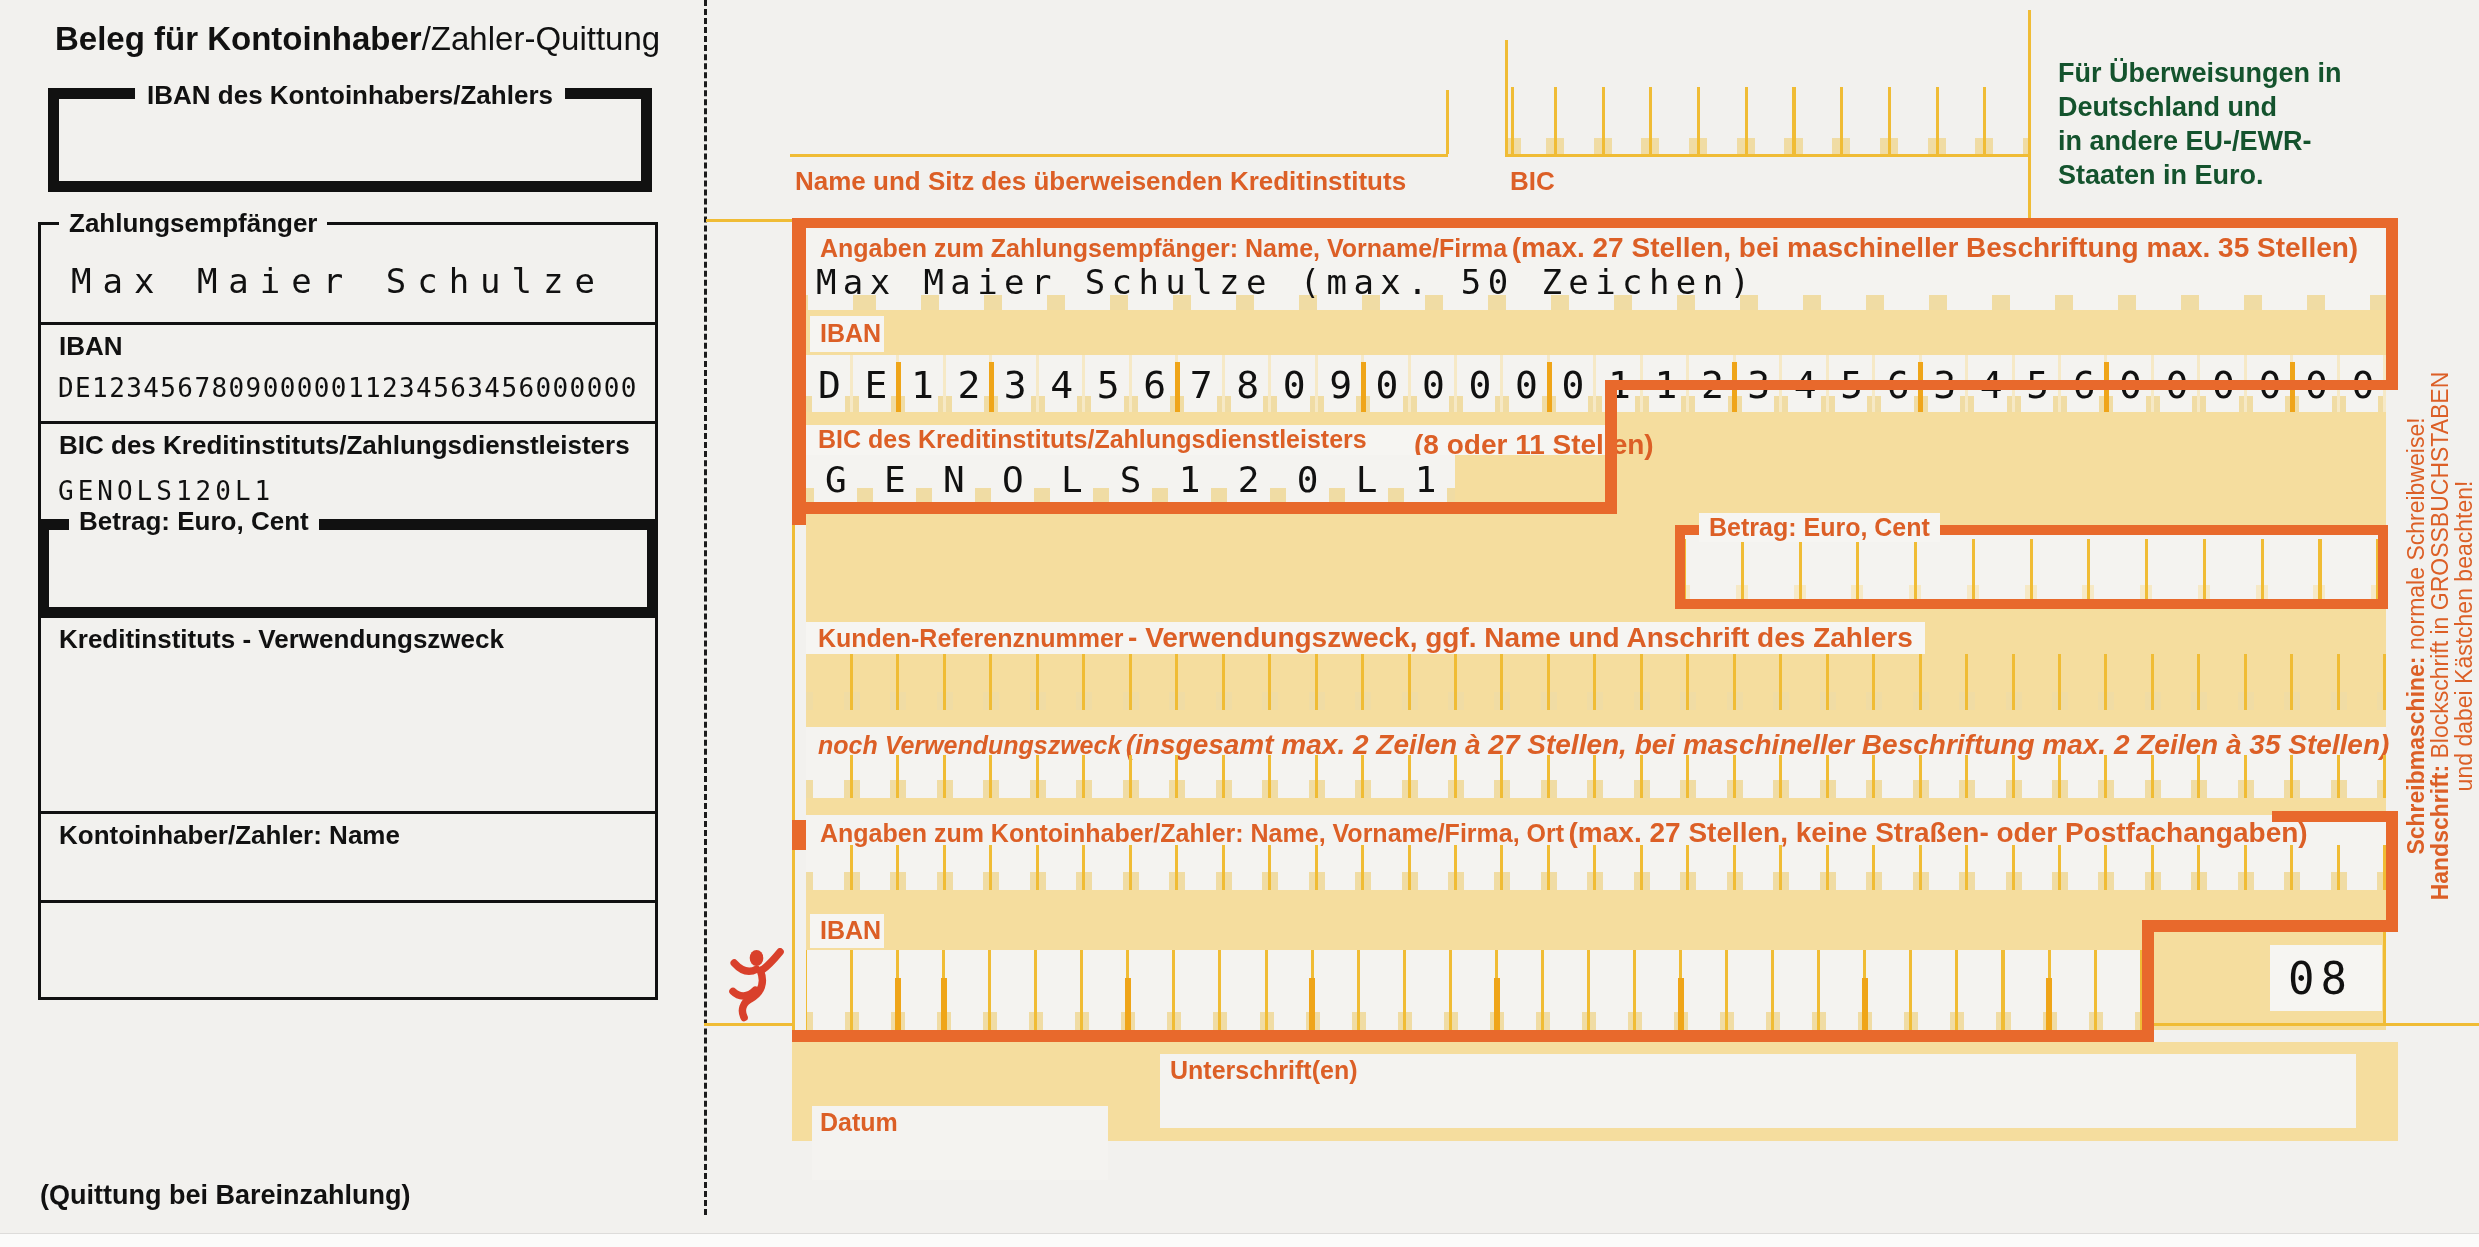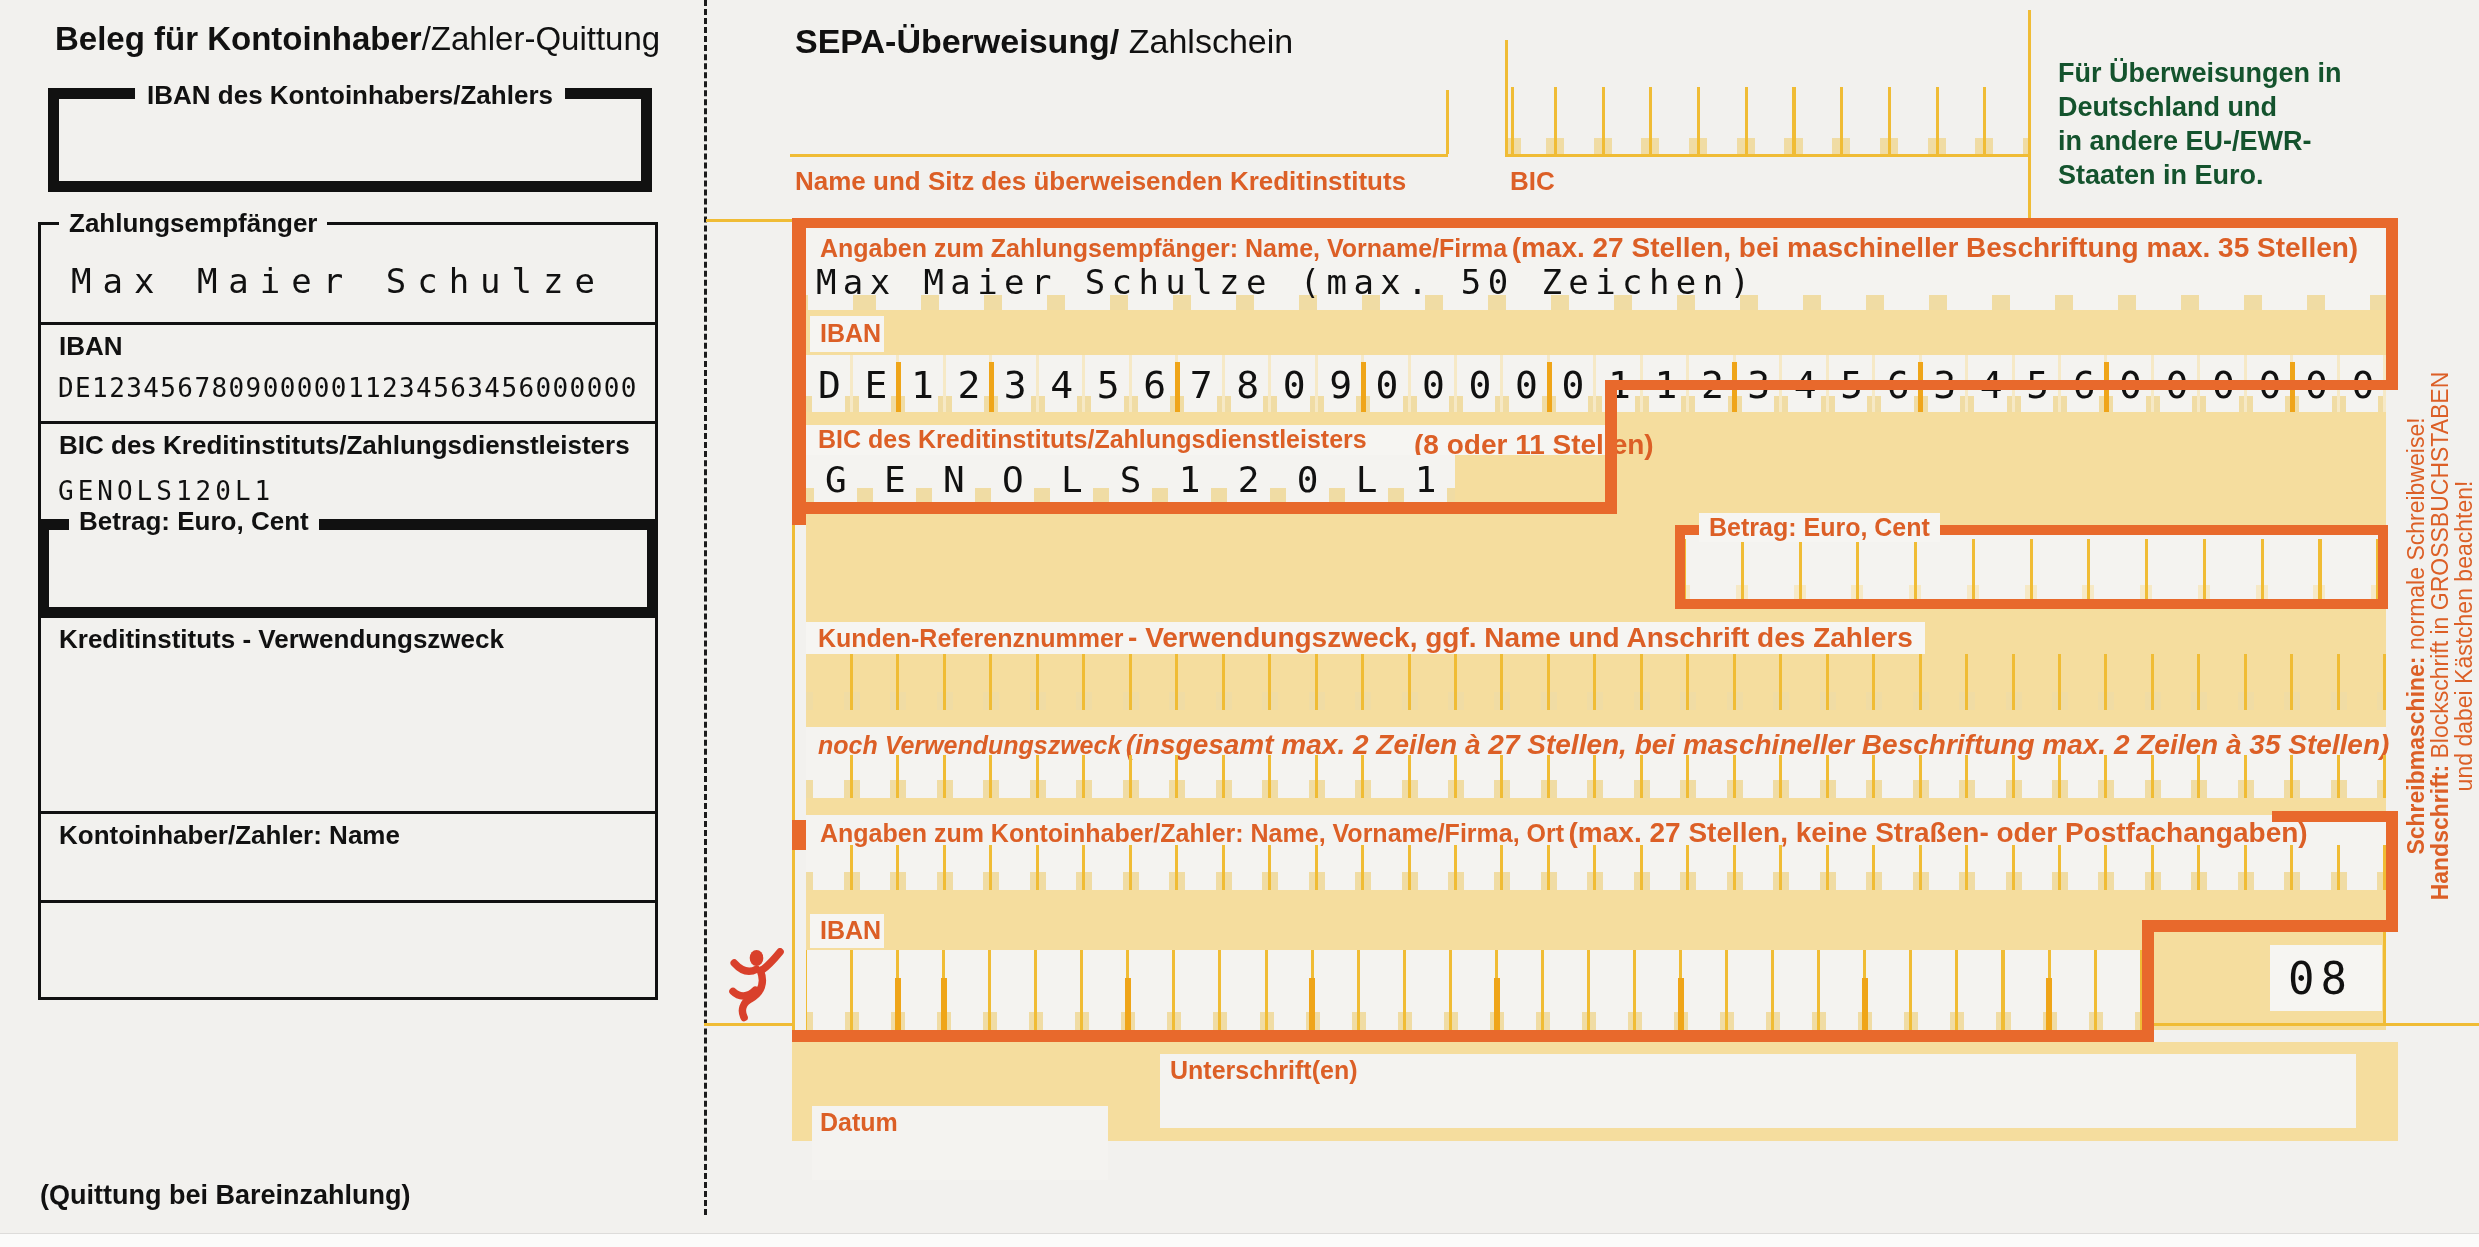--- a/index.html
+++ b/index.html
@@ -94,24 +94,20 @@
     <div class="rbox" style="height:92px;margin-top:-3px;">
       <div class="blk-label" style="position:absolute;left:18px;top:6px;">Kontoinhaber/Zahler: Name</div>
     </div>
     <div class="rbox" style="height:100px;margin-top:-3px;"></div>
   </div>
 
   <div class="abs blk-label" style="left:40px;top:1180px;font-size:27px;">(Quittung bei Bareinzahlung)</div>
 
   <div class="abs" style="left:704px;top:0;height:1215px;border-left:3px dashed #1c1c1c;"></div>
 
-  <div class="abs" style="left:795px;top:22px;font-size:34px;white-space:nowrap;">
-    <span style="font-weight:bold;">SEPA-Überweisung/</span>
-    <span>Zahlschein</span>
-  </div>
 
   <div class="abs yellow" style="left:790px;top:154px;width:658px;height:3px;"></div>
   <div class="abs yellow" style="left:1446px;top:90px;width:3px;height:64px;"></div>
   <div class="abs" style="left:790px;top:92px;width:655px;height:62px;"></div>
   <div class="abs or-label" style="left:795px;top:166px;font-size:26px;">Name und Sitz des überweisenden Kreditinstituts</div>
 
   <div class="abs yellow" style="left:1505px;top:40px;width:3px;height:117px;"></div>
   <div class="abs yellow" style="left:1505px;top:154px;width:525px;height:3px;"></div>
   <div class="abs bic-top-ticks" style="left:1508px;top:87px;width:520px;height:67px;"></div>
   <div class="abs yellow" style="left:2028px;top:10px;width:3px;height:216px;"></div>

